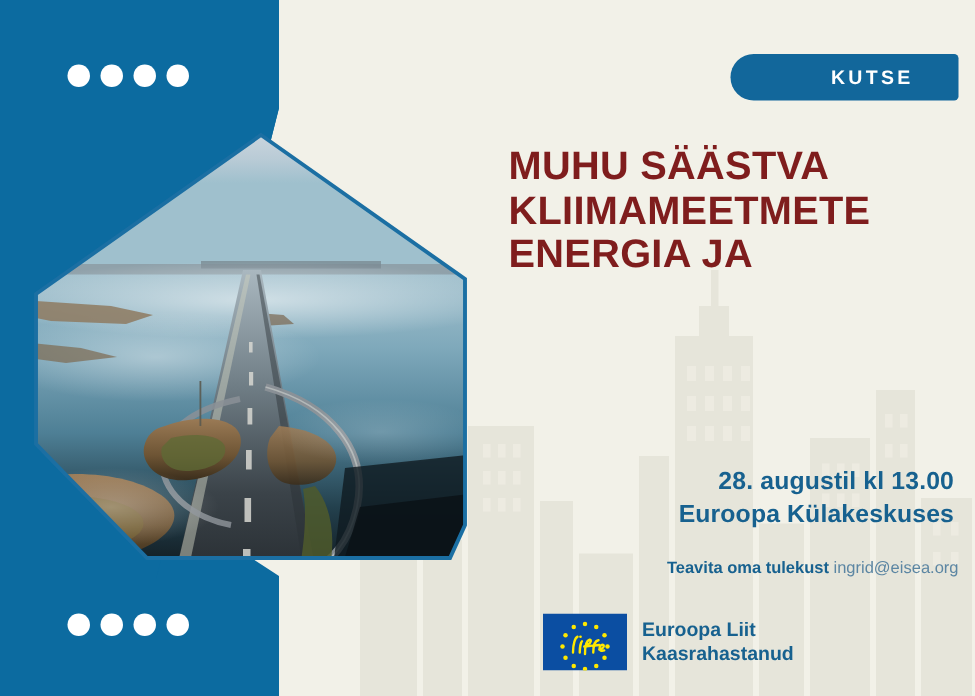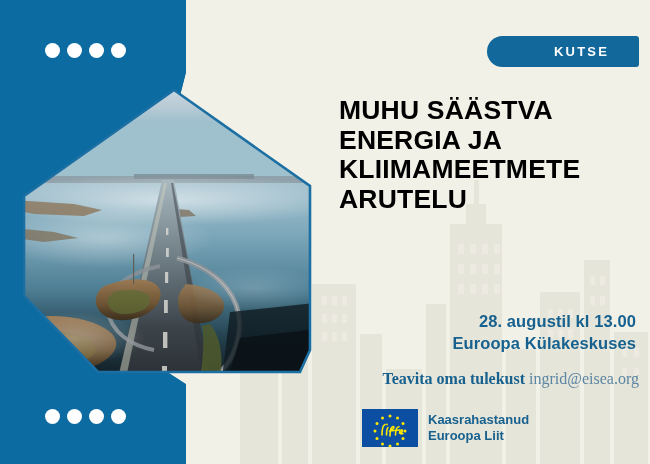--- a/index.html
+++ b/index.html
@@ -70,21 +70,21 @@
     letter-spacing:2.2px;
     padding-left:37px;
   }
 
   
   .headline {
     position:absolute;
     left:339px; top:96px;
     width:300px;
     z-index:7;
-    color:#000000;
+    color:#7f1d1d;
     font-weight:bold;
     font-size:26.5px;
     line-height:29.5px;
     letter-spacing:0.2px;
     text-transform:uppercase;
   }
   .headline .hl {
     display:block;
     white-space:nowrap;
   }
@@ -105,24 +105,23 @@
     line-height:22px;
     letter-spacing:0.1px;
   }
 
   .contact {
     position:absolute;
     left:339px; top:369px;
     width:300px;
     text-align:right;
     z-index:7;
-    font-size:16px;
+    font-size:11px;
     line-height:20px;
     white-space:nowrap;
-    font-family:Liberation Serif, serif;
   }
   .contact .strong {
     color:#17618f;
     font-weight:bold;
   }
   .contact .email {
     color:#5c86a3;
     font-weight:normal;
   }
 
@@ -316,23 +315,22 @@
     <span class="dot"></span>
     <span class="dot"></span>
   </div>
 
   <div class="kutse-pill">
     <span class="label">KUTSE</span>
   </div>
 
   <div class="headline">
     <span class="hl">MUHU SÄÄSTVA</span>
+    <span class="hl">KLIIMAMEETMETE</span>
     <span class="hl">ENERGIA JA</span>
-    <span class="hl">KLIIMAMEETMETE</span>
-    <span class="hl">ARUTELU</span>
   </div>
 
   <div class="details">
     <span class="dline">28. augustil kl 13.00</span>
     <span class="dline">Euroopa Külakeskuses</span>
   </div>
 
   <div class="contact">
     <span class="strong">Teavita oma tulekust</span><span> </span><span class="email">ingrid@eisea.org</span>
   </div>
@@ -360,18 +358,18 @@
         <path d="M28,27 C28,21 29,18 31,17.5 C32.5,17.2 32,20 30,20.5"></path>
         <path d="M27.5,22 L32,21.5"></path>
         <path d="M33.5,26 C33.5,21 35,18 37,17.8"></path>
         <path d="M33,21.5 L37.5,21"></path>
         <path d="M37.5,24 C39.5,23.5 40.8,22.5 40.5,21.4 C40.2,20.4 38.4,20.8 37.8,22.4
                  C37.2,24.2 38.6,25.4 40.8,24.6"></path>
       </g>
       <circle cx="25" cy="15.5" r="0.9" fill="#ffe800"></circle>
     </svg>
     <div class="eu-text">
+      <span>Euroopa Liit</span>
       <span>Kaasrahastanud</span>
-      <span>Euroopa Liit</span>
     </div>
   </div>
 
 </div>
 
 </body></html>

